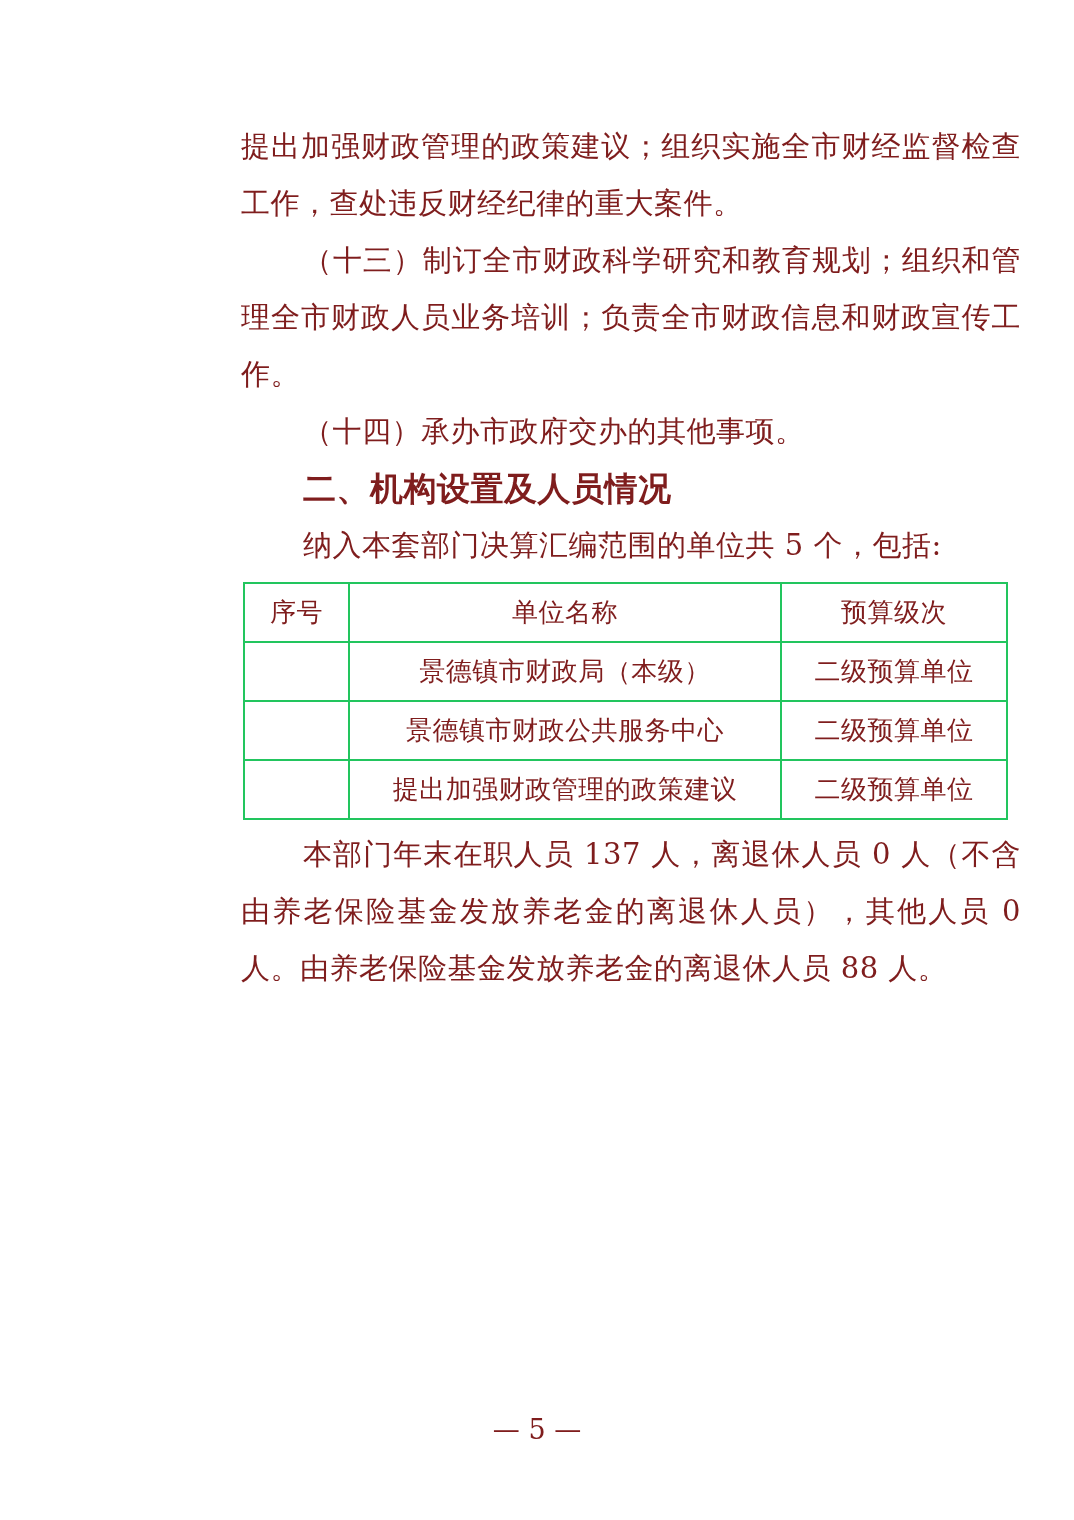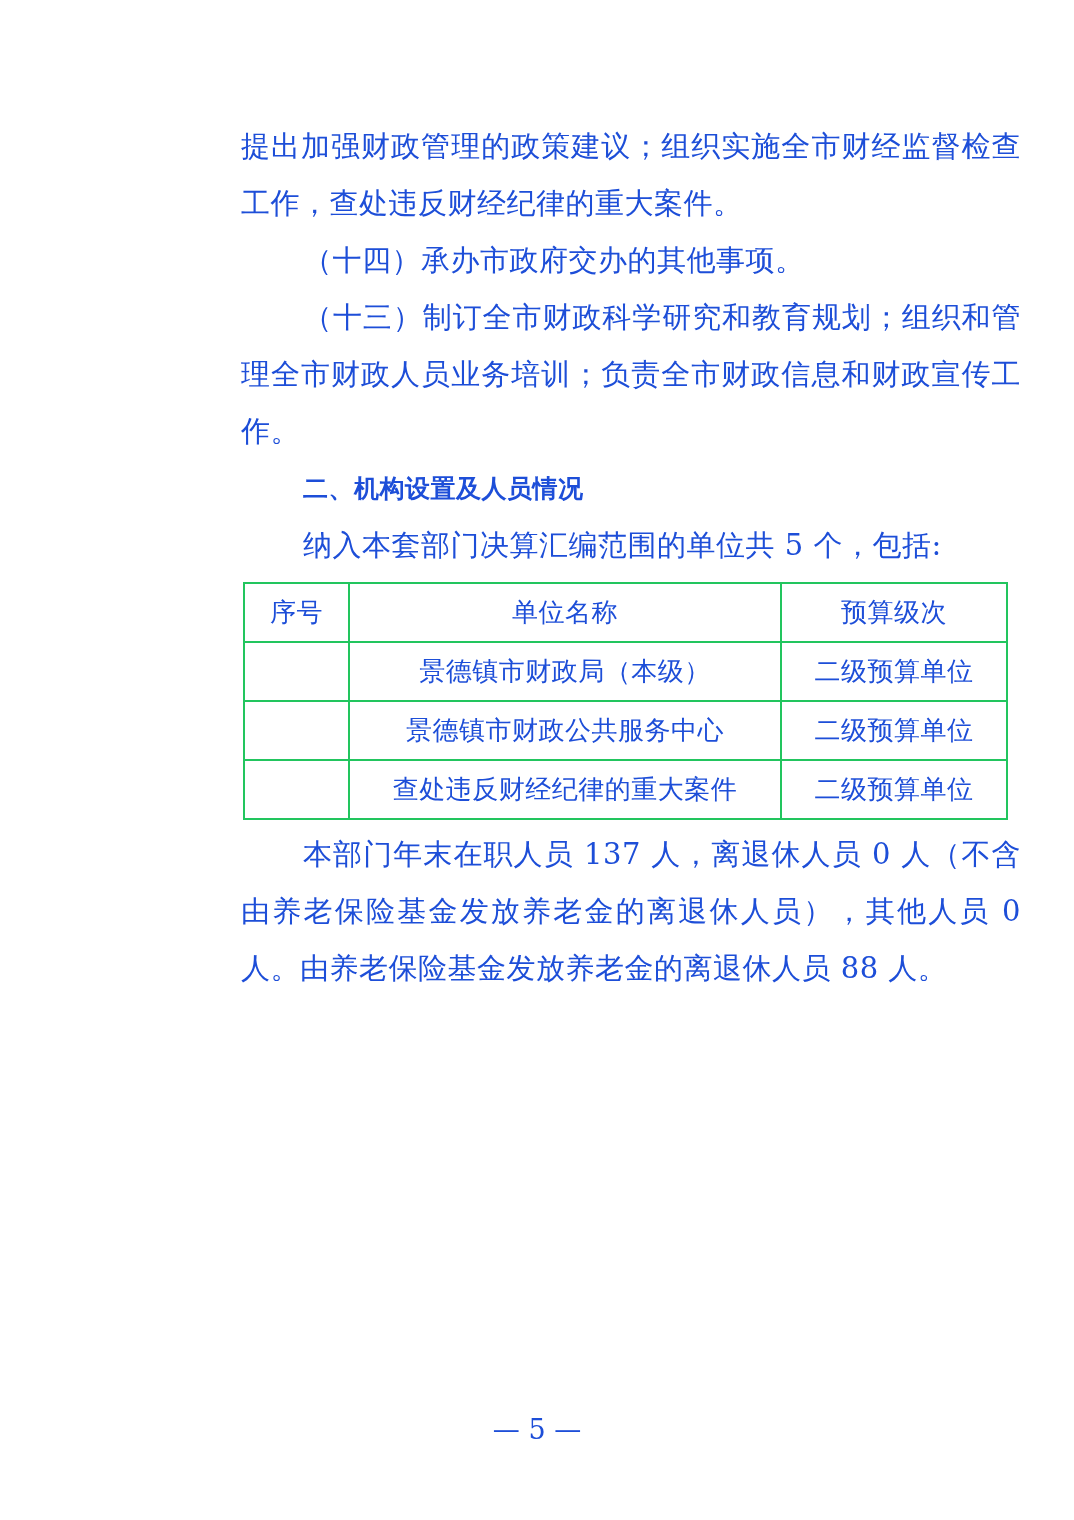--- a/index.html
+++ b/index.html
@@ -7,21 +7,21 @@
     padding: 0;
     background: #ffffff;
   }
   .page {
     position: relative;
     width: 888px;
     height: 1520px;
     margin: 0 auto;
     background: #ffffff;
     font-family: "DejaVu Serif", "Liberation Serif", serif;
-    color: #1d4ed8;
+    color: #7f1d1d;
     box-sizing: border-box;
   }
   .content {
     position: absolute;
     left: 148px;
     top: 118px;
     width: 780px;
   }
   p.body-text {
     margin: 0 0 0 0;
@@ -29,21 +29,21 @@
     line-height: 57px;
     text-align: justify;
     text-justify: inter-ideograph;
     letter-spacing: 0.5px;
   }
   p.indent {
     text-indent: 62px;
   }
   h2.section-heading {
     margin: 0;
-    font-size: 25px;
+    font-size: 33px;
     line-height: 57px;
     font-weight: bold;
     text-indent: 62px;
     font-family: "DejaVu Sans", "Liberation Sans", sans-serif;
     letter-spacing: 0.5px;
   }
   table.units-table {
     border-collapse: collapse;
     width: 733px;
     margin: 8px 0 6px 2px;
@@ -72,23 +72,23 @@
   }
 </style>
 </head>
 <body>
 
 <div class="page">
   <div class="content">
 
     <p class="body-text">提出加强财政管理的政策建议；组织实施全市财经监督检查工作，查处违反财经纪律的重大案件。</p>
 
+    <p class="body-text indent">（十三）制订全市财政科学研究和教育规划；组织和管理全市财政人员业务培训；负责全市财政信息和财政宣传工作。</p>
+
     <p class="body-text indent">（十四）承办市政府交办的其他事项。</p>
-
-    <p class="body-text indent">（十三）制订全市财政科学研究和教育规划；组织和管理全市财政人员业务培训；负责全市财政信息和财政宣传工作。</p>
 
     <h2 class="section-heading">二、机构设置及人员情况</h2>
 
     <p class="body-text indent">纳入本套部门决算汇编范围的单位共 5 个，包括:</p>
 
     <table class="units-table">
       <tbody>
         <tr>
           <td class="col-no">序号</td>
           <td class="col-name">单位名称</td>
@@ -99,21 +99,21 @@
           <td class="col-name">景德镇市财政局（本级）</td>
           <td class="col-level">二级预算单位</td>
         </tr>
         <tr>
           <td class="col-no"></td>
           <td class="col-name">景德镇市财政公共服务中心</td>
           <td class="col-level">二级预算单位</td>
         </tr>
         <tr>
           <td class="col-no"></td>
-          <td class="col-name">查处违反财经纪律的重大案件</td>
+          <td class="col-name">提出加强财政管理的政策建议</td>
           <td class="col-level">二级预算单位</td>
         </tr>
       </tbody>
     </table>
 
     <p class="body-text indent">本部门年末在职人员 137 人，离退休人员 0 人（不含由养老保险基金发放养老金的离退休人员），其他人员 0 人。由养老保险基金发放养老金的离退休人员 88 人。</p>
 
   </div>
 
   <div class="footer">— 5 —</div>

